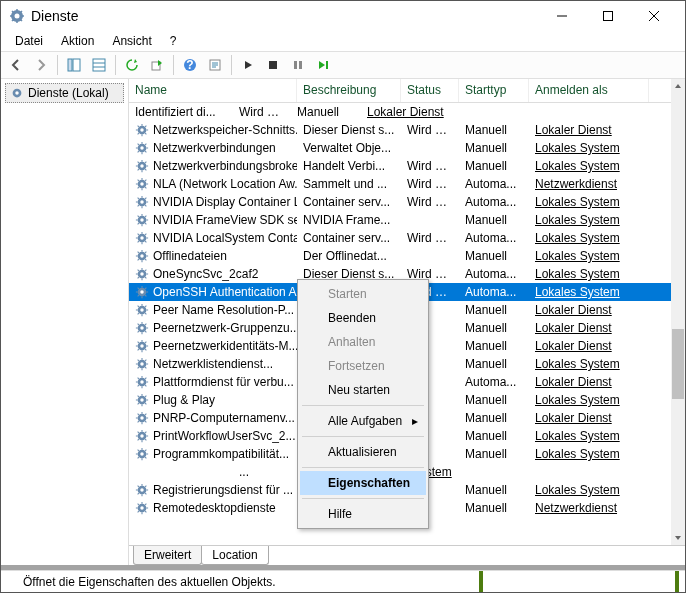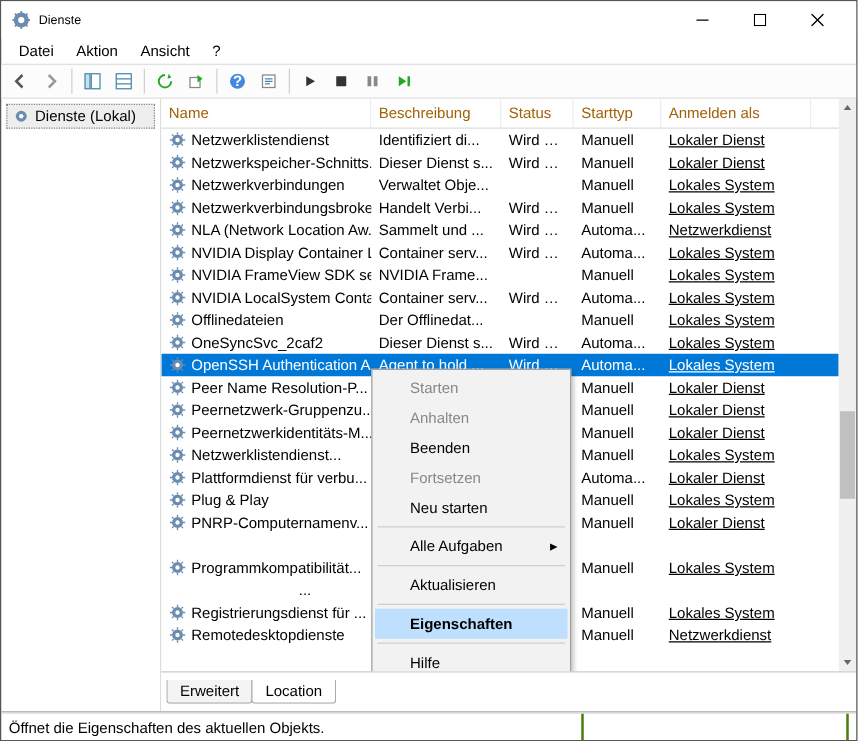--- a/index.html
+++ b/index.html
@@ -1,59 +1,59 @@
 <!DOCTYPE html>
 <html><head>
 <meta charset="utf-8">
 <style>
 * { box-sizing: border-box; margin: 0; padding: 0; font-family: "Segoe UI", Tahoma, sans-serif; font-size: 12px; }
 body { background: #fff; width: 686px; height: 593px; overflow: hidden; border: 1px solid #555; display: flex; flex-direction: column; }
 .titlebar { height: 30px; display: flex; align-items: center; padding: 0 8px; background: #fff; }
 .titlebar .app-icon { width: 16px; height: 16px; margin-right: 6px; }
-.titlebar .title { flex: 1; font-size: 10px; }
+.titlebar .title { flex: 1; font-size: 14px; }
 .titlebar .win-btn { width: 46px; height: 30px; display: flex; align-items: center; justify-content: center; cursor: default; }
 .titlebar .win-btn svg { width: 10px; height: 10px; }
 .menubar { height: 20px; display: flex; align-items: center; padding: 0 6px; gap: 2px; }
 .menubar .menu-item { padding: 2px 8px; cursor: default; }
 .toolbar { height: 28px; display: flex; align-items: center; padding: 0 4px; gap: 3px; border-top: 1px solid #e0e0e0; border-bottom: 1px solid #e0e0e0; background: #fcfcfc; }
 .toolbar .sep { width: 1px; height: 20px; background: #d0d0d0; margin: 0 2px; }
 .toolbar .tbtn { width: 22px; height: 22px; display: flex; align-items: center; justify-content: center; border: 1px solid transparent; cursor: default; }
-.content { flex: 1; display: flex; overflow: hidden; border-bottom: 1px solid #a3a3a3; }
+.content { flex: 1; display: flex; overflow: hidden; border-bottom: 5px solid #a3a3a3; }
 .tree-pane { width: 128px; border-right: 1px solid #ddd; padding: 4px; }
 .tree-node { display: flex; align-items: center; gap: 4px; padding: 2px 4px; background: #eee; border: 1px dotted #888; }
 .main-pane { flex: 1; display: flex; flex-direction: column; position: relative; }
 .list-wrap { flex: 1; overflow: hidden; position: relative; }
 .list-header { display: flex; height: 24px; border-bottom: 1px solid #ddd; background: #fff; }
-.list-header .col { padding: 4px 6px; border-right: 1px solid #eee; color: #a16207; white-space: nowrap; overflow: hidden; }
+.list-header .col { padding: 4px 6px; border-right: 1px solid #eee; color: #14532d; white-space: nowrap; overflow: hidden; }
 .col-name { width: 168px; }
 .col-desc { width: 104px; }
 .col-status { width: 58px; }
 .col-start { width: 70px; }
 .col-logon { width: 120px; }
 .list-body { position: absolute; top: 24px; bottom: 0; left: 0; right: 14px; overflow: hidden; }
 .row { display: flex; height: 18px; align-items: center; cursor: default; }
 .row.selected { background: #0078d7; color: #fff; }
 .row .cell { padding: 1px 6px; white-space: nowrap; overflow: hidden; text-overflow: ellipsis; }
 .row .cell-name { width: 168px; display: flex; align-items: center; gap: 4px; }
 .row .cell-desc { width: 104px; }
 .row .cell-status { width: 58px; }
 .row .cell-start { width: 70px; }
 .row .cell-logon { width: 120px; text-decoration: underline; }
 .svc-icon { width: 14px; height: 14px; flex-shrink: 0; }
 .scrollbar-v { position: absolute; right: 0; top: 0; bottom: 0; width: 14px; background: #f0f0f0; }
 .scroll-thumb { position: absolute; left: 1px; right: 1px; top: 250px; height: 70px; background: #c0c0c0; }
 .scroll-arrow { position: absolute; left: 0; right: 0; height: 14px; display: flex; align-items: center; justify-content: center; }
 .scroll-arrow.up { top: 0; }
 .scroll-arrow.down { bottom: 0; }
-.tabs { height: 32px; display: flex; align-items: center; padding-left: 4px; border-top: 1px solid #ccc; background: #fff; }
+.tabs { height: 20px; display: flex; align-items: flex-start; padding-left: 4px; border-top: 1px solid #ccc; background: #fff; }
 .tab { padding: 2px 10px; border: 1px solid #aaa; border-top: none; margin-right: -1px; background: #f4f4f4; border-radius: 0 0 3px 3px; cursor: default; }
 .tab.active { background: #fff; font-weight: normal; }
 .statusbar { height: 22px; display: flex; align-items: center; padding: 0 6px; border-top: 1px solid #ddd; }
-.statusbar .cell { border-right: 2px solid #4d7c0f; height: 100%; display: flex; align-items: center; }
-.ctx-menu { position: absolute; left: 168px; top: 216px; width: 160px; background: #f2f2f2; border: 1px solid #a0a0a0; box-shadow: 2px 2px 4px rgba(0,0,0,0.25); padding: 2px; z-index: 10; }
+.statusbar .cell { border-right: 4px solid #4d7c0f; height: 100%; display: flex; align-items: center; margin-left: 16px; }
+.ctx-menu { position: absolute; left: 168px; top: 200px; width: 132px; background: #f2f2f2; border: 1px solid #a0a0a0; box-shadow: 2px 2px 4px rgba(0,0,0,0.25); padding: 2px; z-index: 10; }
 .ctx-item { padding: 5px 20px 5px 28px; cursor: default; position: relative; }
 .ctx-item.disabled { color: #888; }
 .ctx-item.hover { background: #bfdfff; }
 .ctx-sep { height: 1px; background: #d0d0d0; margin: 3px 2px; }
 .ctx-item .arrow { position: absolute; right: 8px; top: 50%; transform: translateY(-50%); }
 .gear-svg { fill: #6a8caf; }
 </style>
 </head>
 <body>
 
@@ -177,28 +177,20 @@
     <div class="list-wrap">
       <div class="list-header">
         <div class="col col-name">Name</div>
         <div class="col col-desc">Beschreibung</div>
         <div class="col col-status">Status</div>
         <div class="col col-start">Starttyp</div>
         <div class="col col-logon">Anmelden als</div>
       </div>
       <div class="list-body" id="list-body">
           <div class="row">
-            <div class="cell cell-name">
-              <svg class="svc-icon" viewBox="0 0 16 16">
-                <circle cx="8" cy="8" r="5" fill="#6a8caf"></circle>
-                <circle cx="8" cy="8" r="2" fill="#fff"></circle>
-                <path d="M8 1v2M8 13v2M1 8h2M13 8h2M3 3l1.4 1.4M11.6 11.6L13 13M3 13l1.4-1.4M11.6 4.4L13 3" stroke="#6a8caf" stroke-width="1.2"></path>
-              </svg>
-              <span>Netzwerklistendienst</span>
-            </div>
             <div class="cell cell-desc">Identifiziert di...</div>
             <div class="cell cell-status">Wird au...</div>
             <div class="cell cell-start">Manuell</div>
             <div class="cell cell-logon">Lokaler Dienst</div>
           </div>
           <div class="row">
             <div class="cell cell-name">
               <svg class="svc-icon" viewBox="0 0 16 16">
                 <circle cx="8" cy="8" r="5" fill="#6a8caf"></circle>
                 <circle cx="8" cy="8" r="2" fill="#fff"></circle>
@@ -429,20 +421,28 @@
                 <path d="M8 1v2M8 13v2M1 8h2M13 8h2M3 3l1.4 1.4M11.6 11.6L13 13M3 13l1.4-1.4M11.6 4.4L13 3" stroke="#6a8caf" stroke-width="1.2"></path>
               </svg>
               <span>PNRP-Computernamenv...</span>
             </div>
             <div class="cell cell-desc"></div>
             <div class="cell cell-status"></div>
             <div class="cell cell-start">Manuell</div>
             <div class="cell cell-logon">Lokaler Dienst</div>
           </div>
           <div class="row">
+            <div class="cell cell-name">
+              <svg class="svc-icon" viewBox="0 0 16 16">
+                <circle cx="8" cy="8" r="5" fill="#6a8caf"></circle>
+                <circle cx="8" cy="8" r="2" fill="#fff"></circle>
+                <path d="M8 1v2M8 13v2M1 8h2M13 8h2M3 3l1.4 1.4M11.6 11.6L13 13M3 13l1.4-1.4M11.6 4.4L13 3" stroke="#6a8caf" stroke-width="1.2"></path>
+              </svg>
+              <span>PrintWorkflowUserSvc_2...</span>
+            </div>
             <div class="cell cell-desc"></div>
             <div class="cell cell-status"></div>
             <div class="cell cell-start">Manuell</div>
             <div class="cell cell-logon">Lokales System</div>
           </div>
           <div class="row">
             <div class="cell cell-name">
               <svg class="svc-icon" viewBox="0 0 16 16">
                 <circle cx="8" cy="8" r="5" fill="#6a8caf"></circle>
                 <circle cx="8" cy="8" r="2" fill="#fff"></circle>
@@ -499,22 +499,22 @@
         <div class="scroll-thumb"></div>
         <div class="scroll-arrow down">
             <svg width="8" height="8" viewBox="0 0 8 8">
               <path d="M4 6L1 2h6z" fill="#666"></path>
             </svg>
           </div>
       </div>
 
       <div class="ctx-menu">
         <div class="ctx-item disabled">Starten</div>
+        <div class="ctx-item">Beenden</div>
         <div class="ctx-item disabled">Anhalten</div>
-        <div class="ctx-item">Beenden</div>
         <div class="ctx-item disabled">Fortsetzen</div>
         <div class="ctx-item">Neu starten</div>
         <div class="ctx-sep"></div>
         <div class="ctx-item"><span>Alle Aufgaben</span><span class="arrow">▸</span></div>
         <div class="ctx-sep"></div>
         <div class="ctx-item">Aktualisieren</div>
         <div class="ctx-sep"></div>
         <div class="ctx-item hover"><b>Eigenschaften</b></div>
         <div class="ctx-sep"></div>
         <div class="ctx-item">Hilfe</div>

